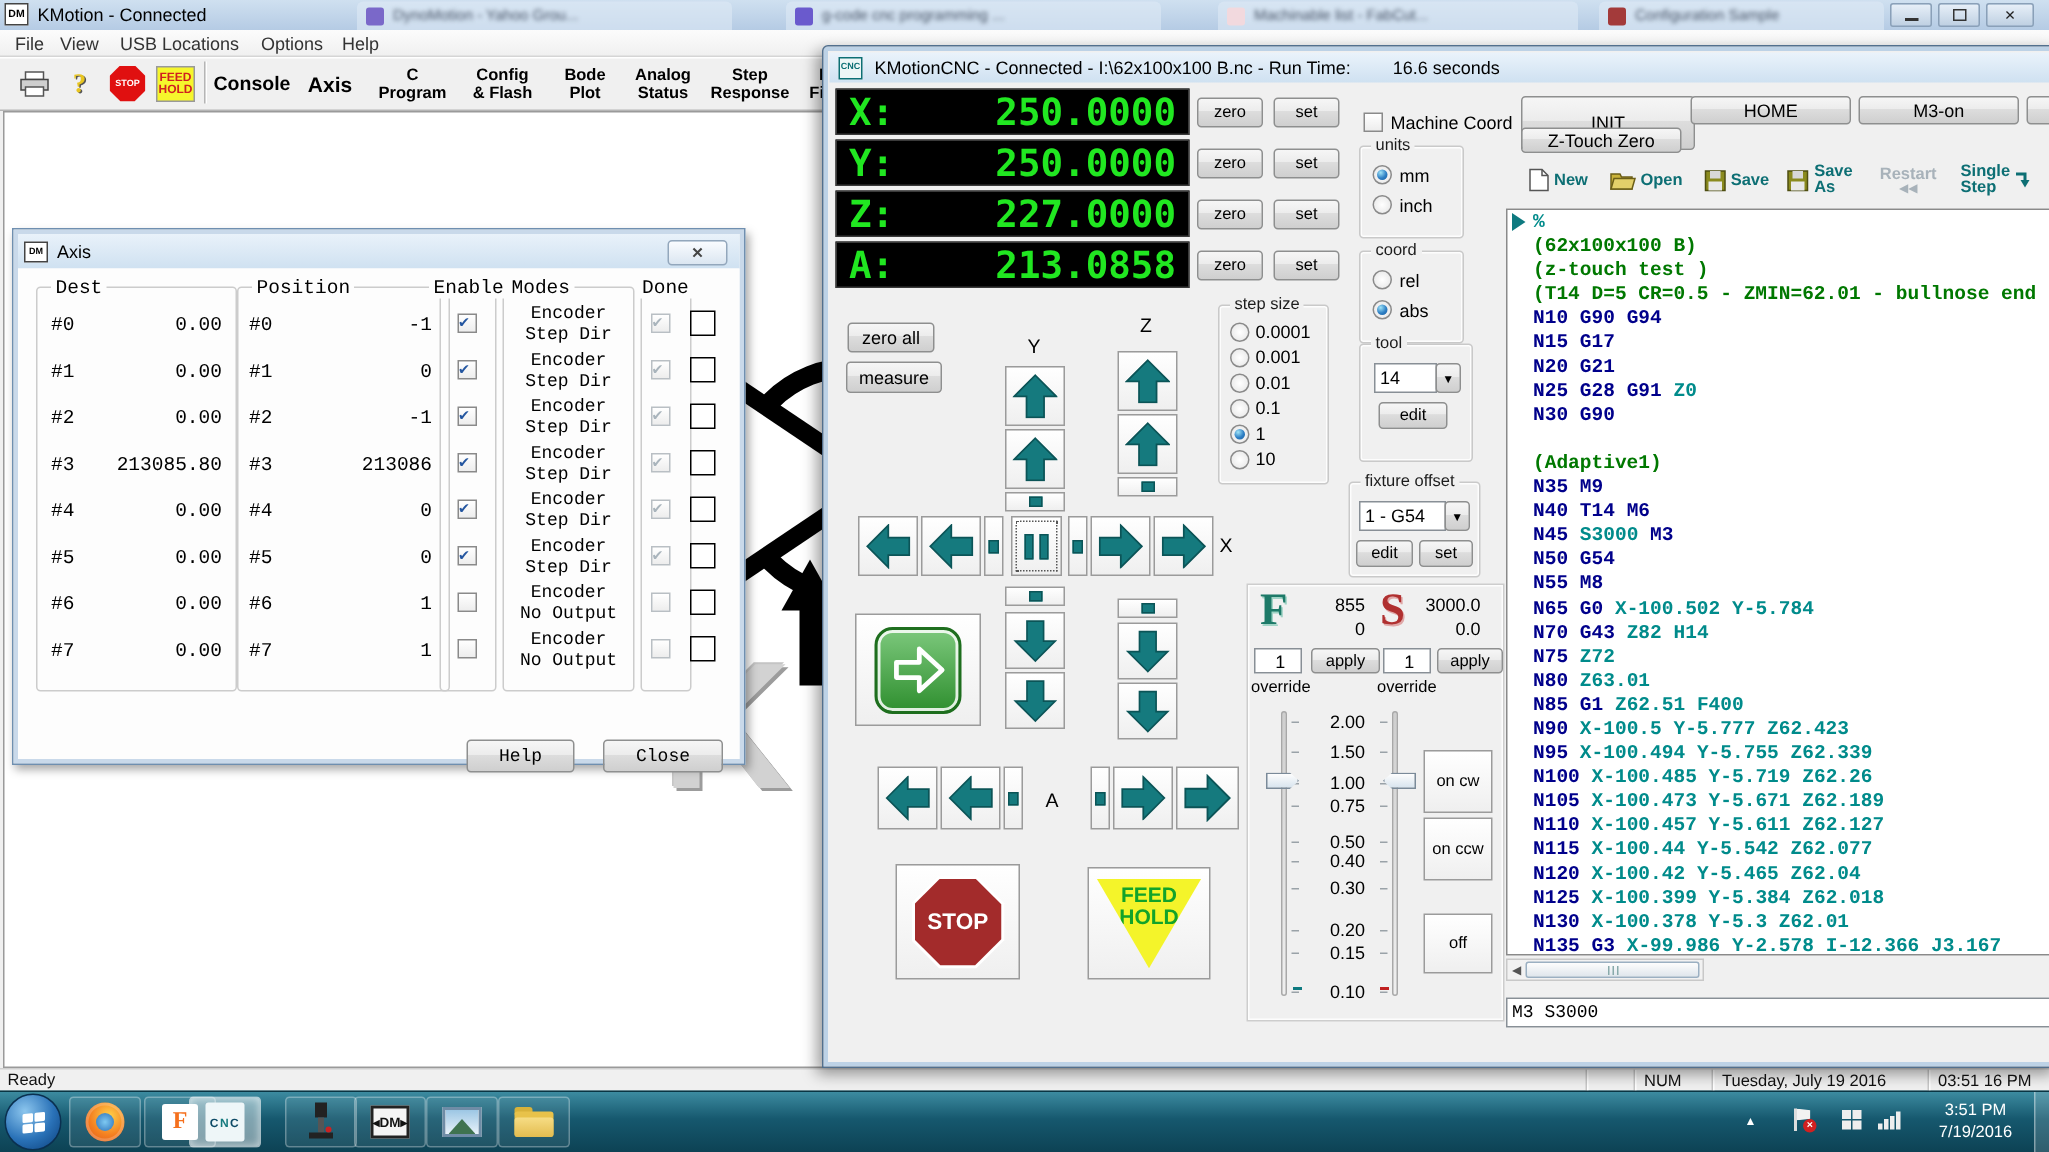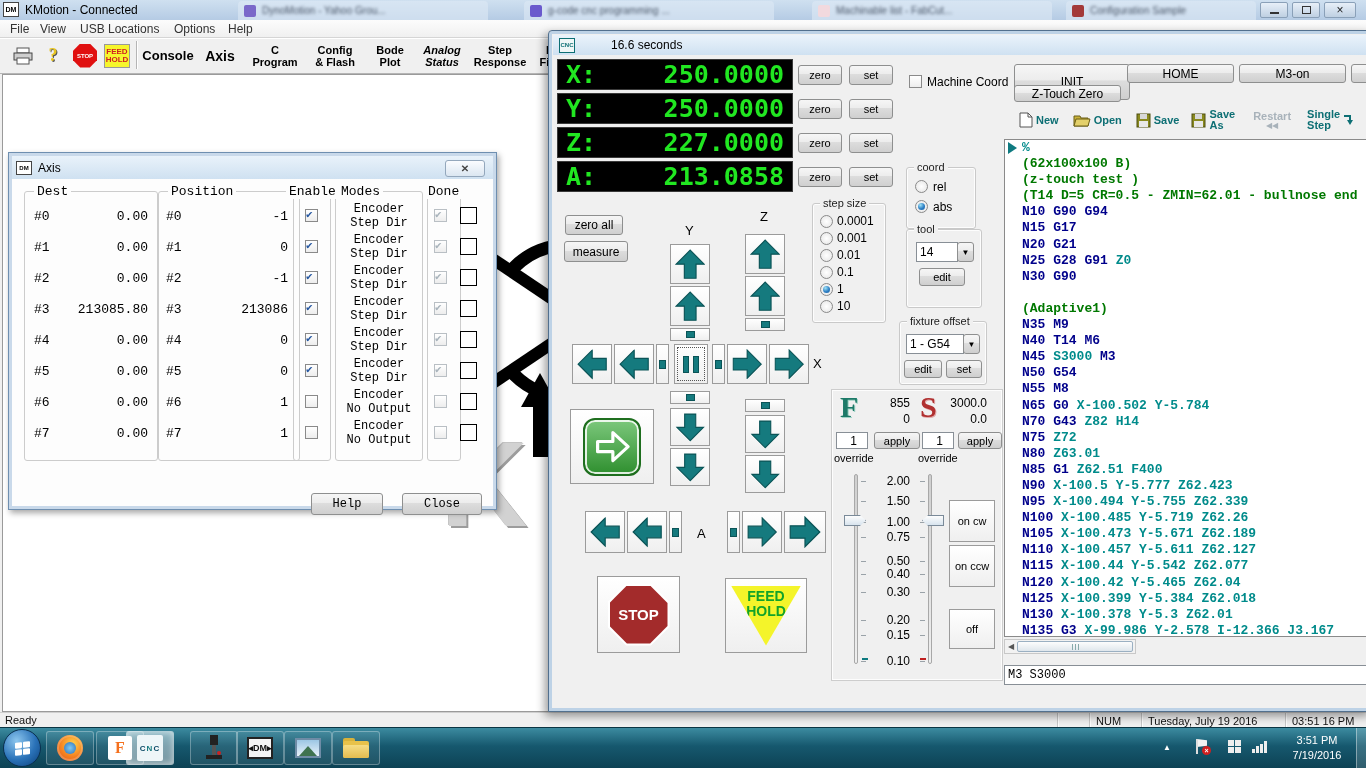--- a/index.html
+++ b/index.html
@@ -186,21 +186,21 @@
     </div>
     <div class="abs" style="left:136px;top:3px;width:1px;height:28px;background:#b5b5b5;box-shadow:1px 0 0 #fff"></div>
     <div class="km-tbtn" style="left:140px;width:56px;font-size:13px">Console</div>
     <div class="km-tbtn" style="left:198px;width:44px;font-size:14px">Axis</div>
     <div class="km-tbtn" style="left: 248px; width: 54px; white-space: pre-line;">C
 Program</div>
     <div class="km-tbtn" style="left: 306px; width: 58px; white-space: pre-line;">Config
 &amp; Flash</div>
     <div class="km-tbtn" style="left: 368px; width: 44px; white-space: pre-line;">Bode
 Plot</div>
-    <div class="km-tbtn" style="left: 416px; width: 52px; white-space: pre-line; font-style: italic;">Analog
+    <div class="km-tbtn" style="left: 416px; width: 52px; white-space: pre-line;">Analog
 Status</div>
     <div class="km-tbtn" style="left: 472px; width: 56px; white-space: pre-line;">Step
 Response</div>
     <div class="km-tbtn" style="left: 532px; width: 42px; white-space: pre-line;">IIR
 Filter</div>
   </div>
   <div id="km-client">
 
     <svg class="abs" style="left:430px;top:150px" width="210" height="330">
       <circle cx="135" cy="96" r="76" fill="none" stroke="#000" stroke-width="13"></circle>
@@ -329,20 +329,21 @@
         </div>
       </div>
     <div class="btn" style="left:299px;top:314px;width:72px;height:22px;font-family:'Liberation Mono',monospace">Help</div>
     <div class="btn" style="left:390px;top:314px;width:80px;height:22px;font-family:'Liberation Mono',monospace">Close</div>
   </div>
 </div>
 
 <div id="cnc-win">
   <div id="cnc-title">
     <span style="width:16px;height:15px;margin:0 8px 0 6px;background:#eef6f6;border:1px solid #0d6f74;color:#0d6f74;display:inline-flex;align-items:center;justify-content:center;font:bold 6px 'Liberation Sans',sans-serif">CNC</span>
+    <span>KMotionCNC - Connected - I:\62x100x100 B.nc  -  Run Time:</span>
     <span style="margin-left:28px">16.6 seconds</span>
   </div>
 
   <div class="dro" style="top:28px">
       <span>X:</span>
       <span>250.0000</span>
     </div>
   <div class="dro" style="top:62px">
       <span>Y:</span>
       <span>250.0000</span>
@@ -361,20 +362,27 @@
   <div class="btn small" style="left:249px;top:68px;width:44px;height:20px">zero</div>
   <div class="btn small" style="left:300px;top:68px;width:44px;height:20px">set</div>
   <div class="btn small" style="left:249px;top:102px;width:44px;height:20px">zero</div>
   <div class="btn small" style="left:300px;top:102px;width:44px;height:20px">set</div>
   <div class="btn small" style="left:249px;top:136px;width:44px;height:20px">zero</div>
   <div class="btn small" style="left:300px;top:136px;width:44px;height:20px">set</div>
 
   <span class="chk" style="left:360px;top:44px"></span>
   <span class="abs" style="left:378px;top:44px;font:12px 'Liberation Sans',sans-serif">Machine Coord</span>
 
+  <div class="gbox" style="left:357px;top:66px;width:70px;height:62px">
+    <span class="gbox-label">units</span>
+    <span class="radio on" style="left:8px;top:12px"></span>
+    <span class="abs" style="left:26px;top:12px;font:12px 'Liberation Sans',sans-serif">mm</span>
+    <span class="radio" style="left:8px;top:32px"></span>
+    <span class="abs" style="left:26px;top:32px;font:12px 'Liberation Sans',sans-serif">inch</span>
+  </div>
   <div class="gbox" style="left:357px;top:136px;width:70px;height:62px">
     <span class="gbox-label">coord</span>
     <span class="radio" style="left:8px;top:12px"></span>
     <span class="abs" style="left:26px;top:12px;font:12px 'Liberation Sans',sans-serif">rel</span>
     <span class="radio on" style="left:8px;top:32px"></span>
     <span class="abs" style="left:26px;top:32px;font:12px 'Liberation Sans',sans-serif">abs</span>
   </div>
 
   <div class="gbox" style="left:263px;top:172px;width:74px;height:120px">
     <span class="gbox-label">step size</span>

